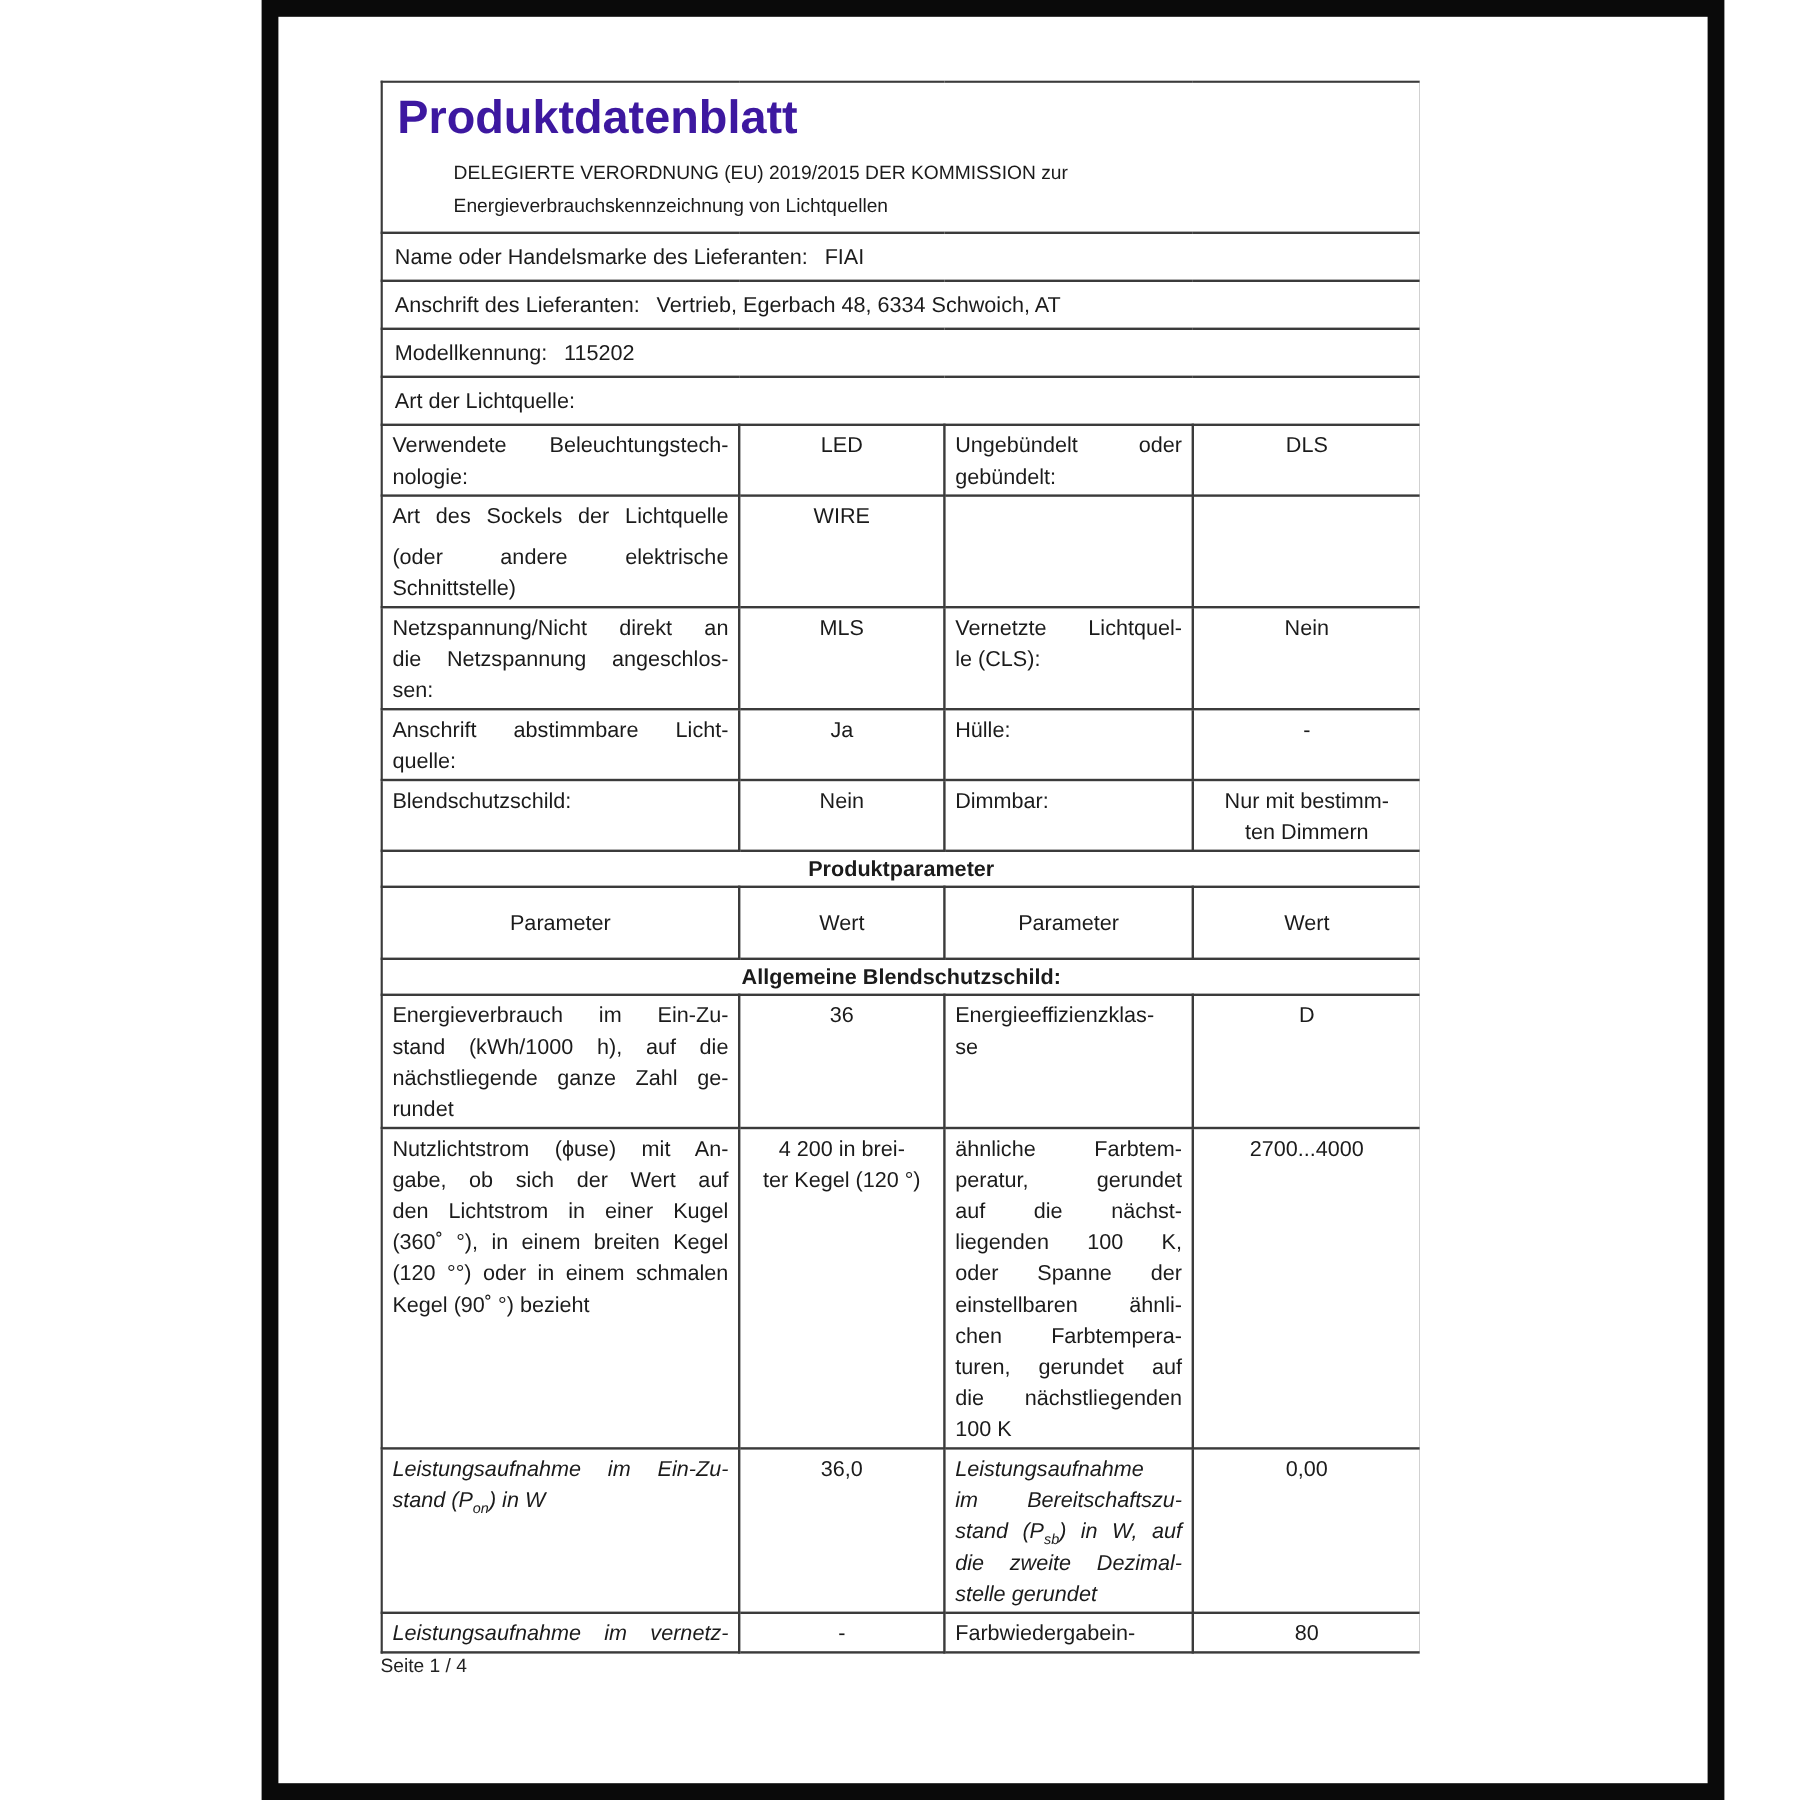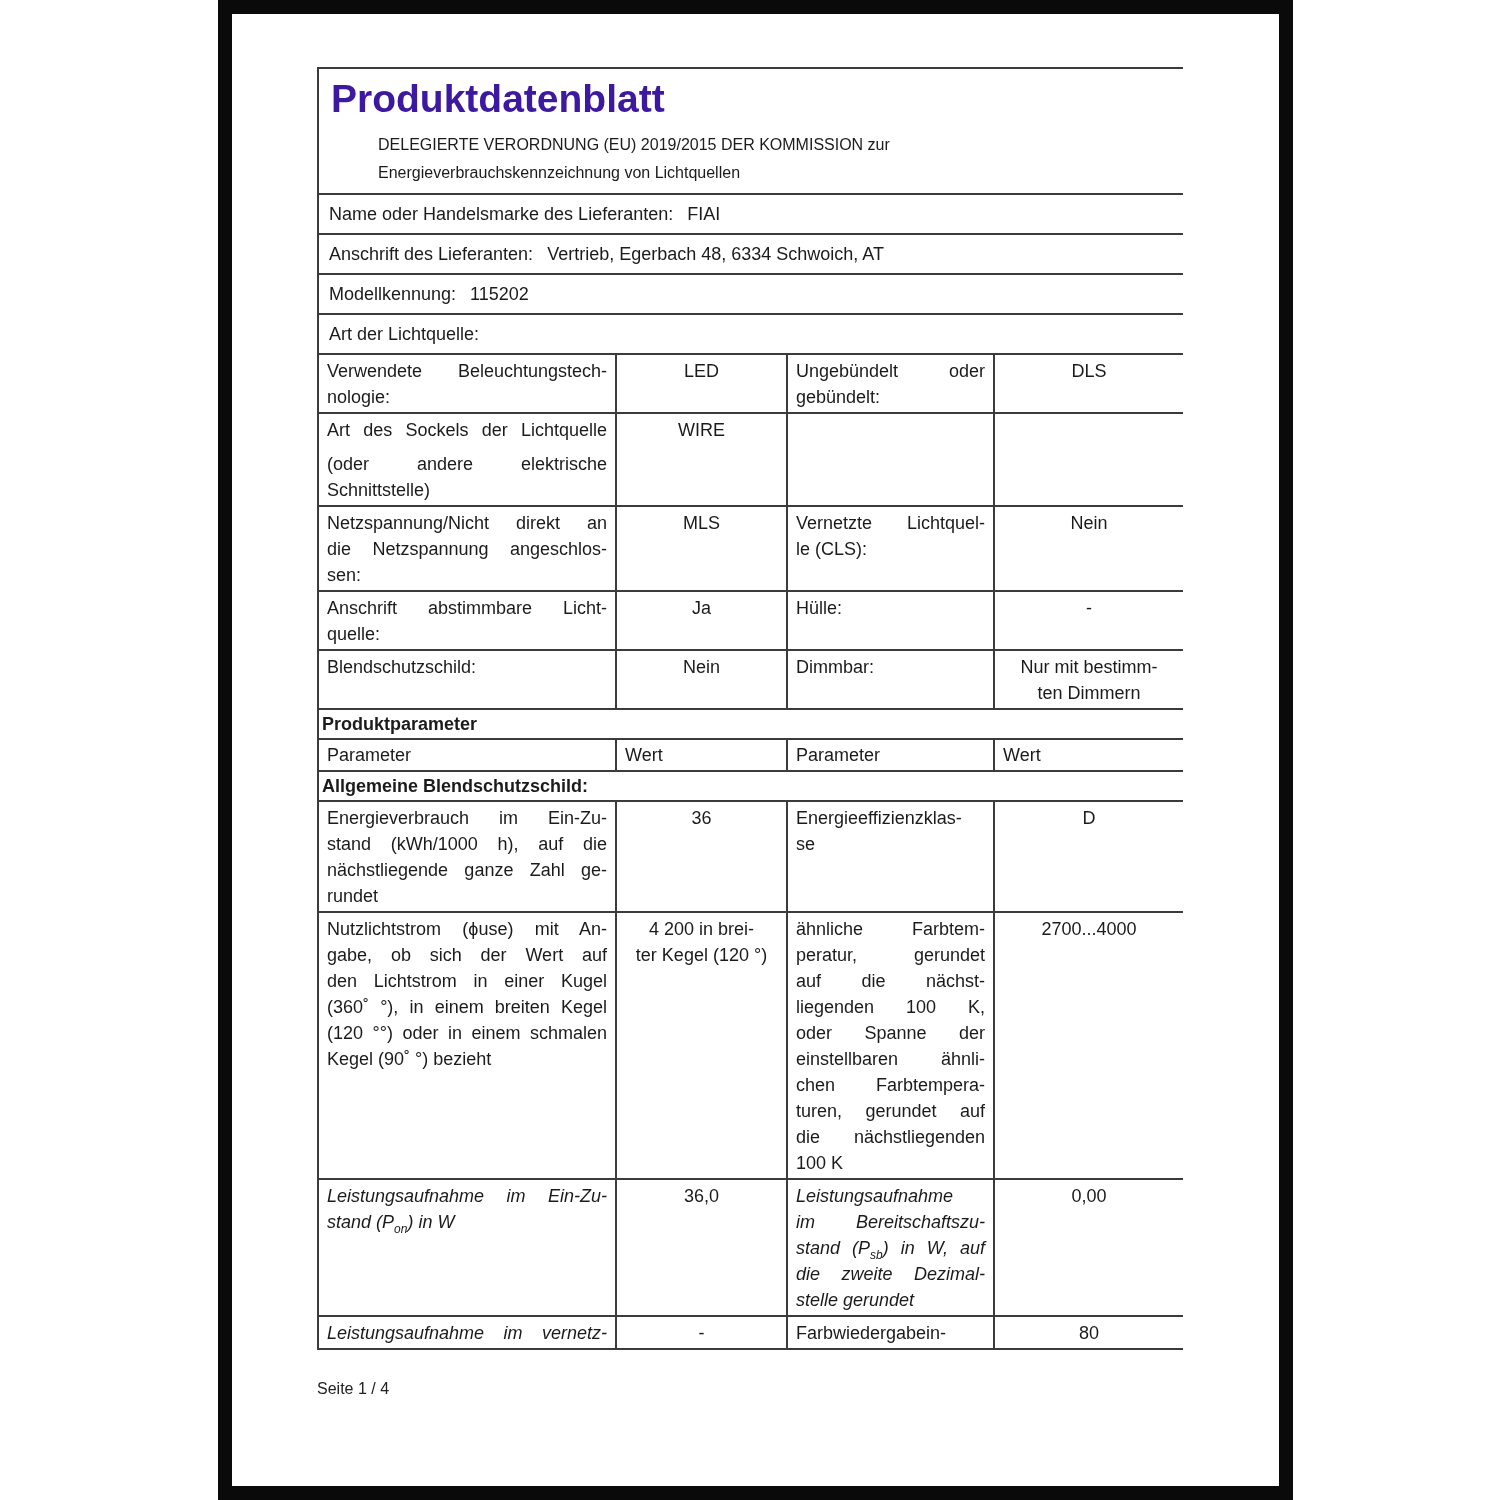--- a/index.html
+++ b/index.html
@@ -3,40 +3,40 @@
 <meta charset="utf-8">
 <style>
   html, body { margin: 0; padding: 0; }
   body {
     width: 1500px; height: 1500px; position: relative;
     background: #ffffff;
     font-family: "Liberation Sans", sans-serif;
     color: #1b1b1b;
   }
   .frame {
-    position: absolute; left: 218px; top: 0; width: 1075px; height: 1500px;
+    position: absolute; left: 218px; top: 0; width: 1219px; height: 1500px;
     box-sizing: border-box; border: 14px solid #0a0a0a; background: #ffffff;
   }
   .clip {
     position: absolute; left: 85px; top: 53px; width: 866px; height: 1316px;
     overflow: hidden;
   }
   table.sheet { border-collapse: collapse; table-layout: fixed; width: 866px; }
   td {
     border: 2px solid #3b3b3b; vertical-align: top;
     padding: 3px 8px 2px 8px; font-size: 18px; line-height: 26px;
   }
   .titlecell { padding: 4px 10px 6px 12px; }
   .title { color: #3d18a0; font-weight: bold; font-size: 39px; line-height: 48px; margin: 2px 0 8px 0; }
   .subtitle { white-space: pre-line; font-size: 16px; line-height: 28px; margin-left: 47px; }
   .mcell { padding: 6px 8px 6px 10px; }
   .blab { font-weight: normal; }
   .mval { margin-left: 14px; }
-  .scell { font-weight: bold; padding: 1px 3px; }
-  .hcell { padding: 2px 8px; }
+  .scell { text-align: center; font-weight: bold; padding: 1px 16px; }
+  .hcell { padding: 16px 8px; text-align: center; }
   .plines div { text-align: justify; text-align-last: justify; white-space: nowrap; }
   .plines div:last-child { text-align-last: left; }
   .plines.lastjust div:last-child { text-align-last: justify; }
   .plines div:empty { height: 8px; }
   .clines div { text-align: center; white-space: nowrap; }
   .ln { white-space: nowrap; font-style: italic; }
   .ln.just { text-align: justify; text-align-last: justify; }
   sub.subscript { font-size: 12px; line-height: 0; }
   .footer {
     position: absolute; left: 85px; top: 1366px; width: 866px;

